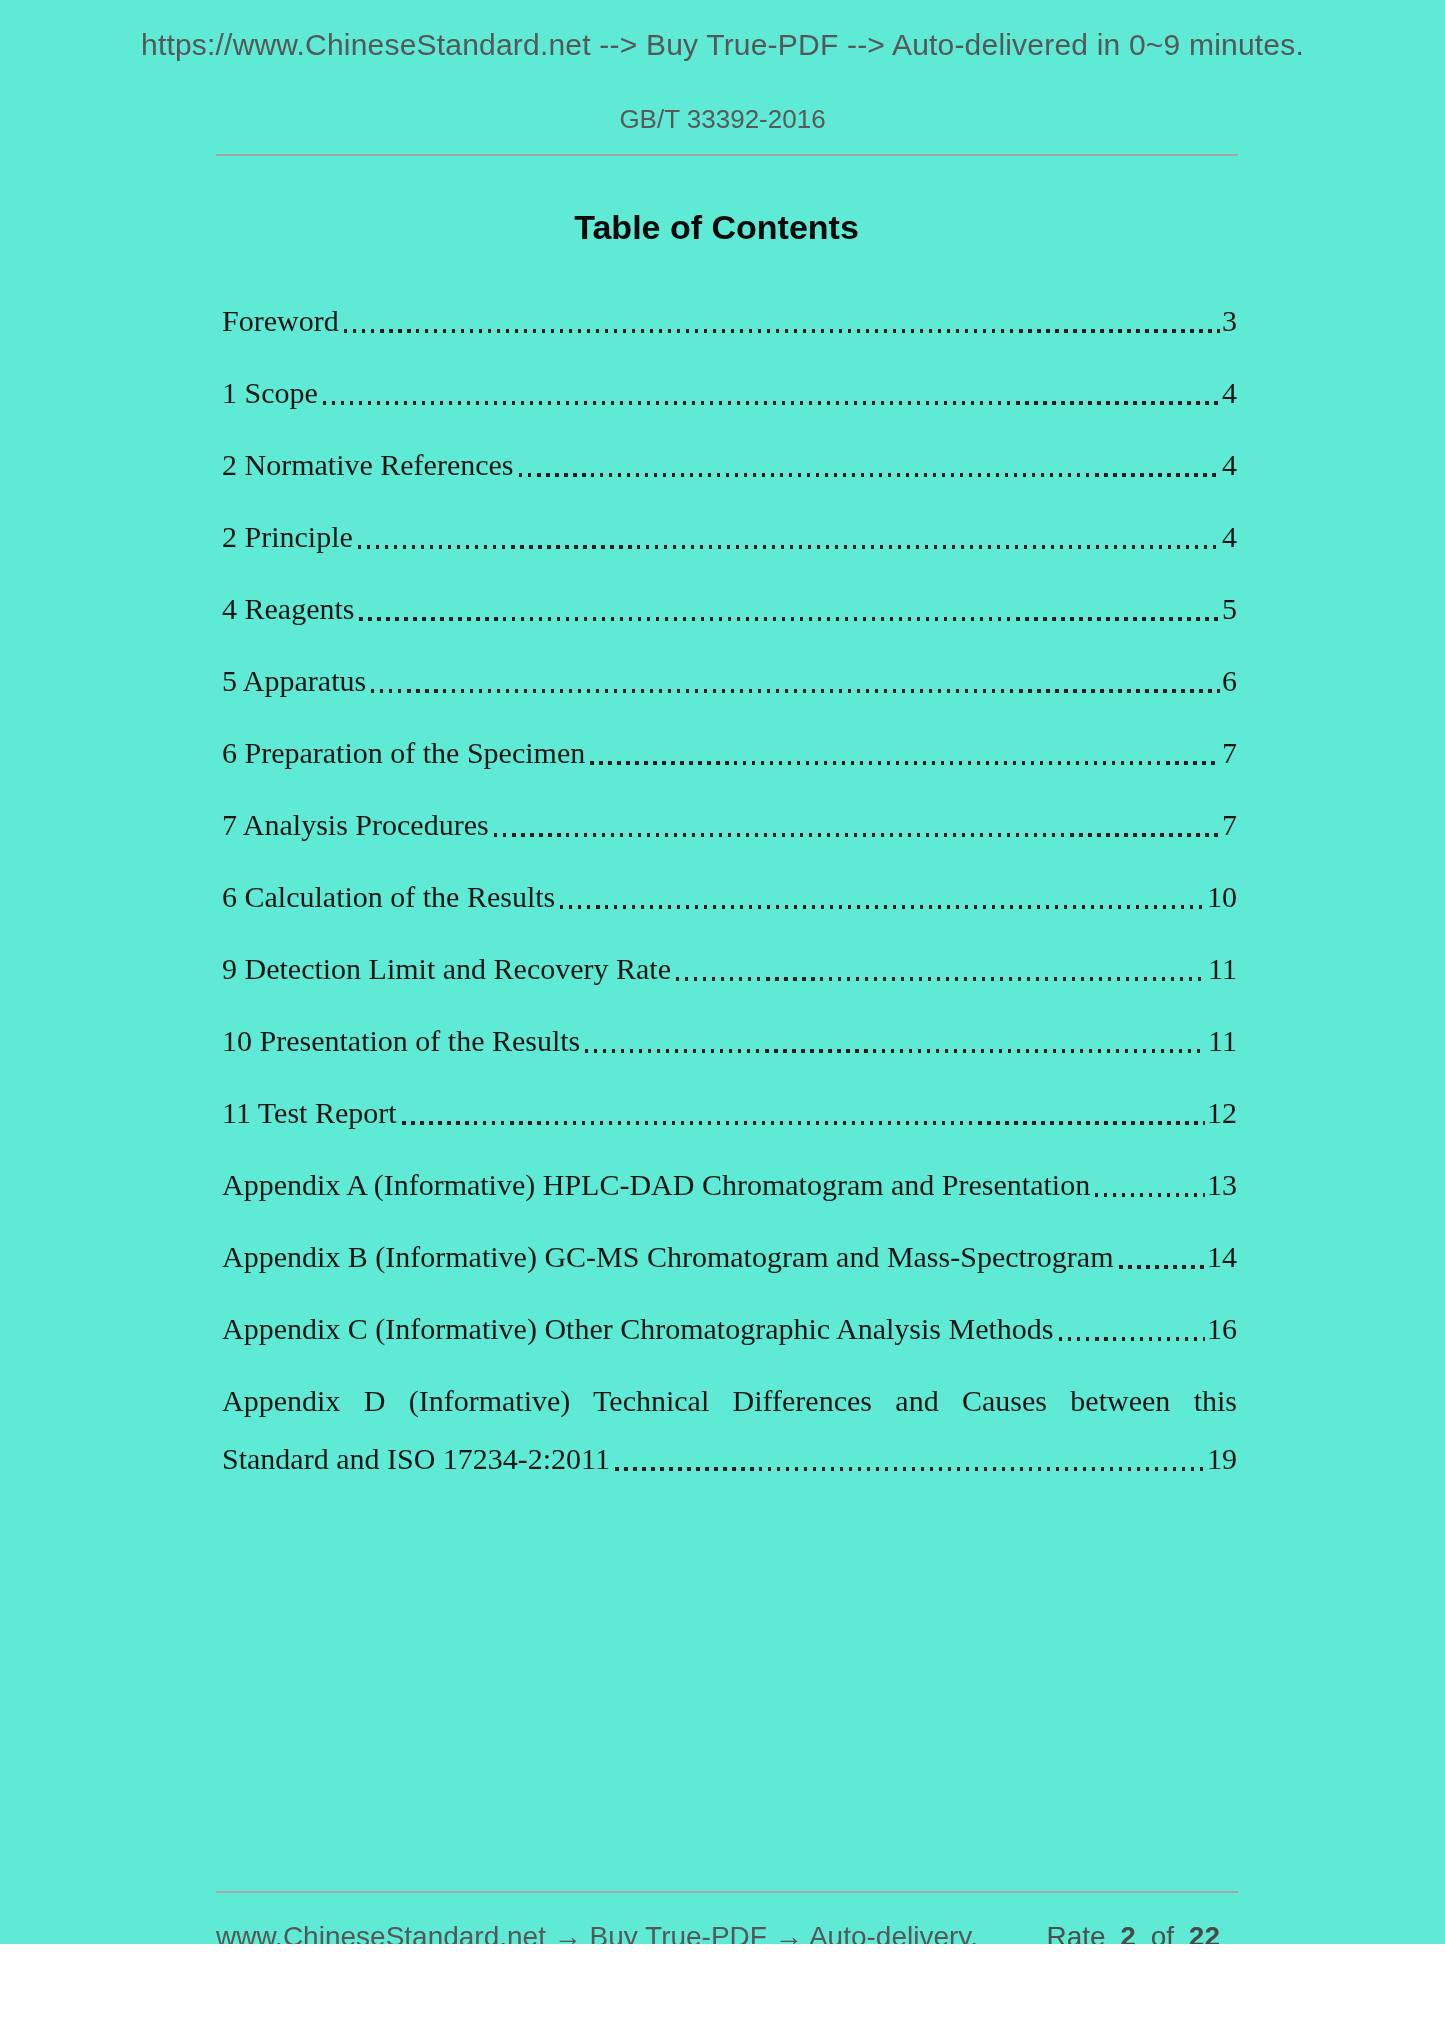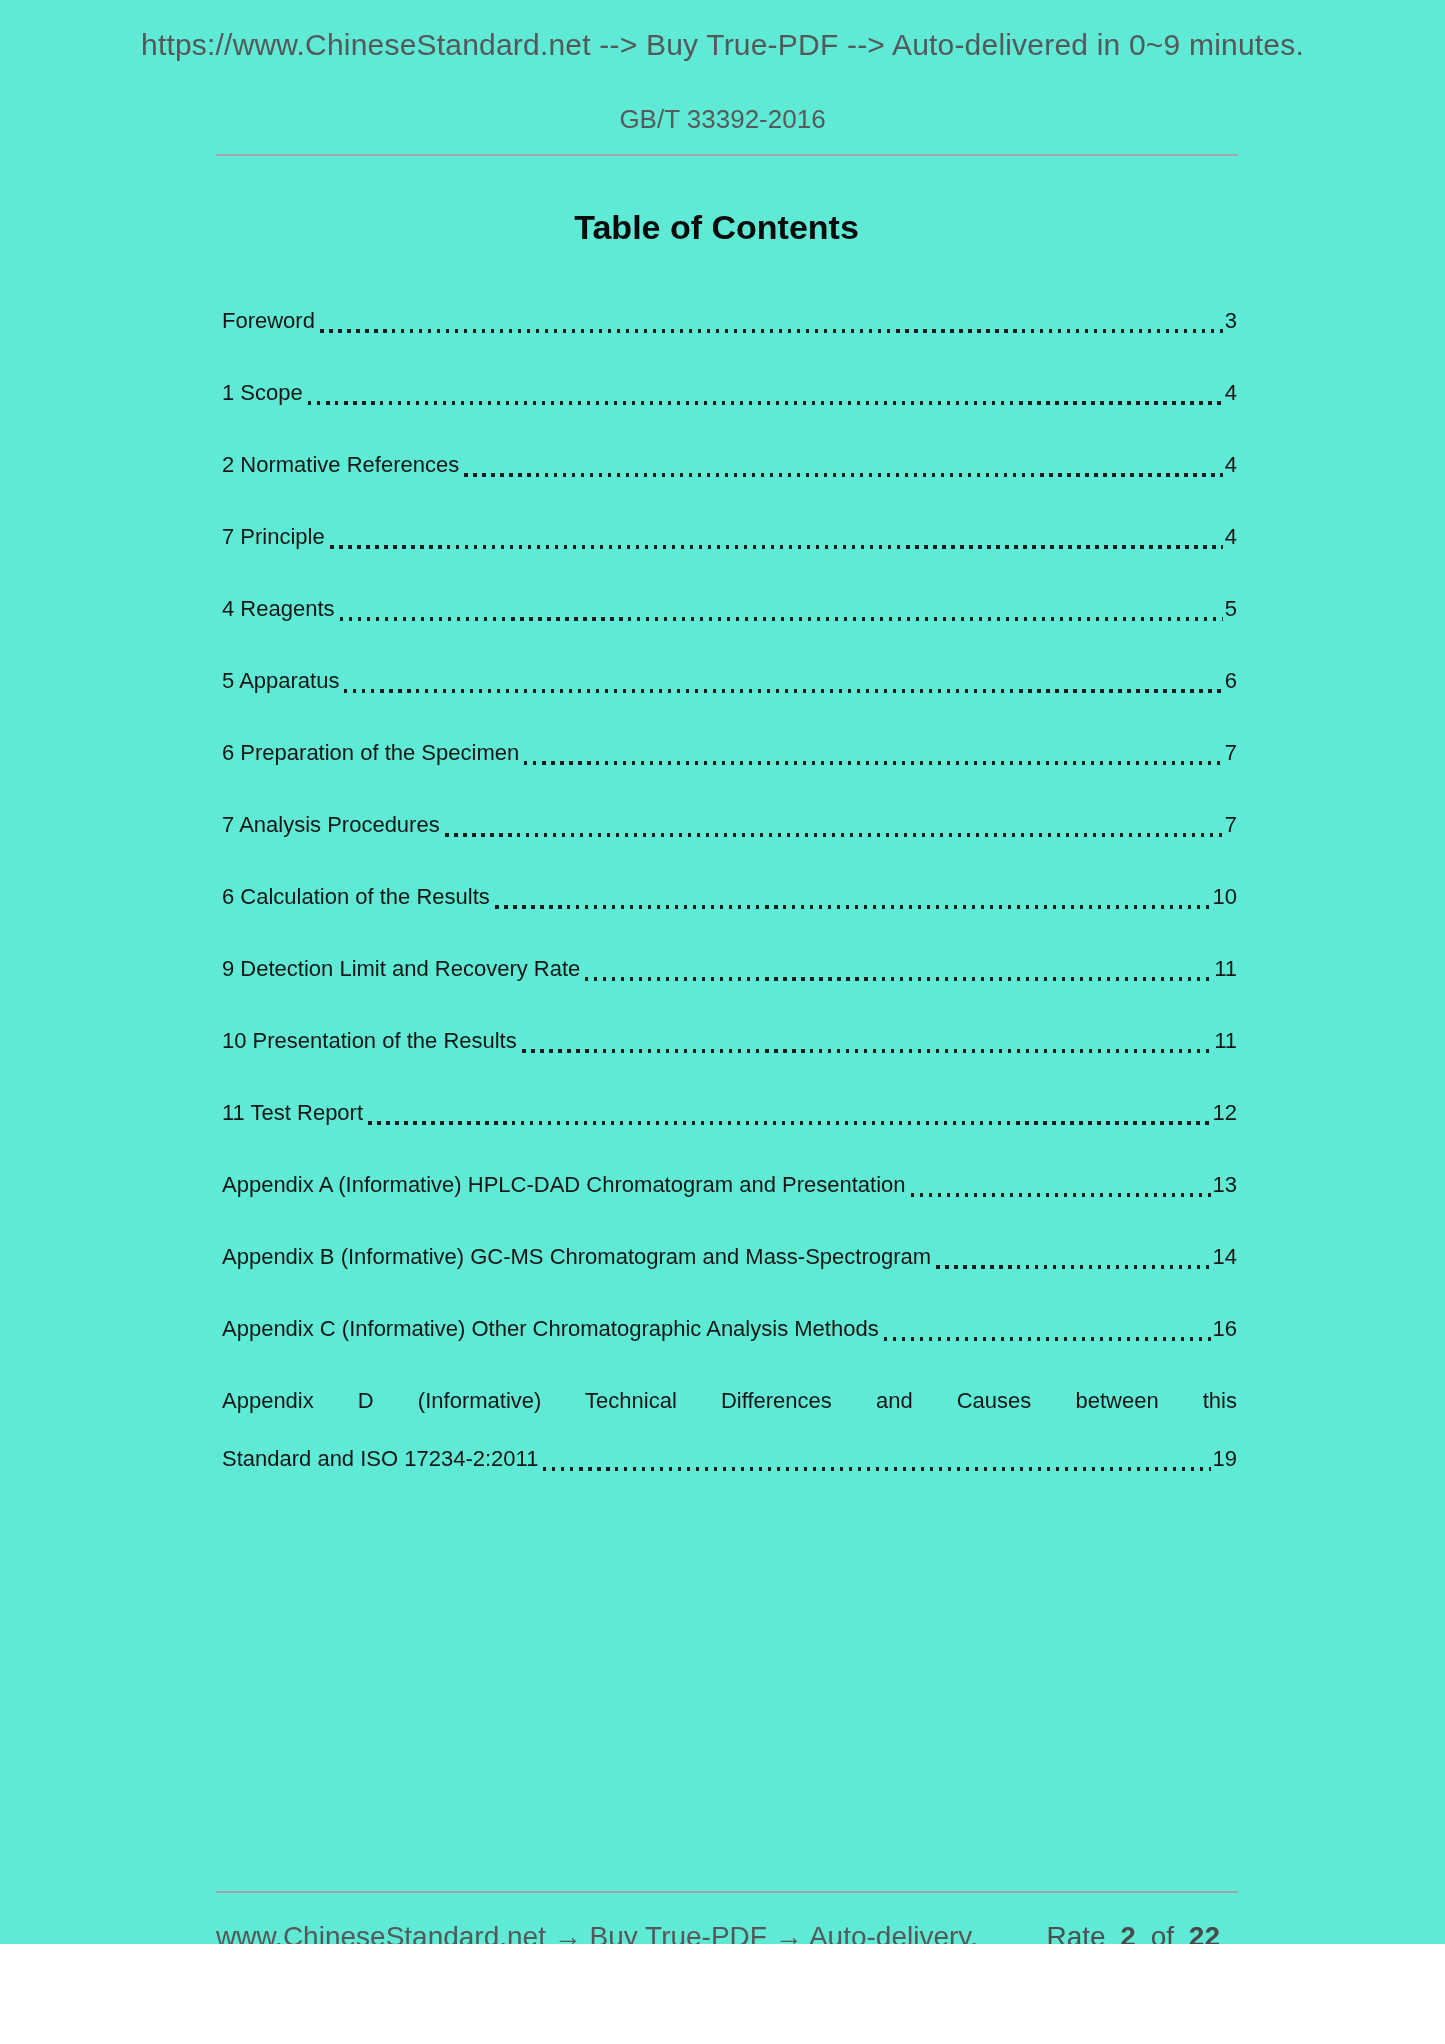--- a/index.html
+++ b/index.html
@@ -48,22 +48,23 @@
     top: 302px;
     left: 222px;
     width: 1015px;
   }
   .toc-row {
     display: flex;
     align-items: flex-end;
     height: 38px;
     line-height: 38px;
     margin-bottom: 34px;
-    font-size: 22px;
+    font-size: 30px;
     color: #161616;
+    font-family: Liberation Serif, serif;
   }
   .toc-label { white-space: nowrap; }
   .toc-page  { white-space: nowrap; }
   .toc-leader {
     flex: 1;
     height: 4px;
     margin: 0 2px 7px 5px;
     background: repeating-linear-gradient(to right, #1c1c1c 0 3.5px, transparent 3.5px 9px);
   }
   .toc-row.justify {
@@ -122,21 +123,21 @@
       <span class="toc-page">4</span>
     </div>
 
     <div class="toc-row">
       <span class="toc-label">2 Normative References</span>
       <span class="toc-leader"></span>
       <span class="toc-page">4</span>
     </div>
 
     <div class="toc-row">
-      <span class="toc-label">7 Principle</span>
+      <span class="toc-label">2 Principle</span>
       <span class="toc-leader"></span>
       <span class="toc-page">4</span>
     </div>
 
     <div class="toc-row">
       <span class="toc-label">4 Reagents</span>
       <span class="toc-leader"></span>
       <span class="toc-page">5</span>
     </div>
 

